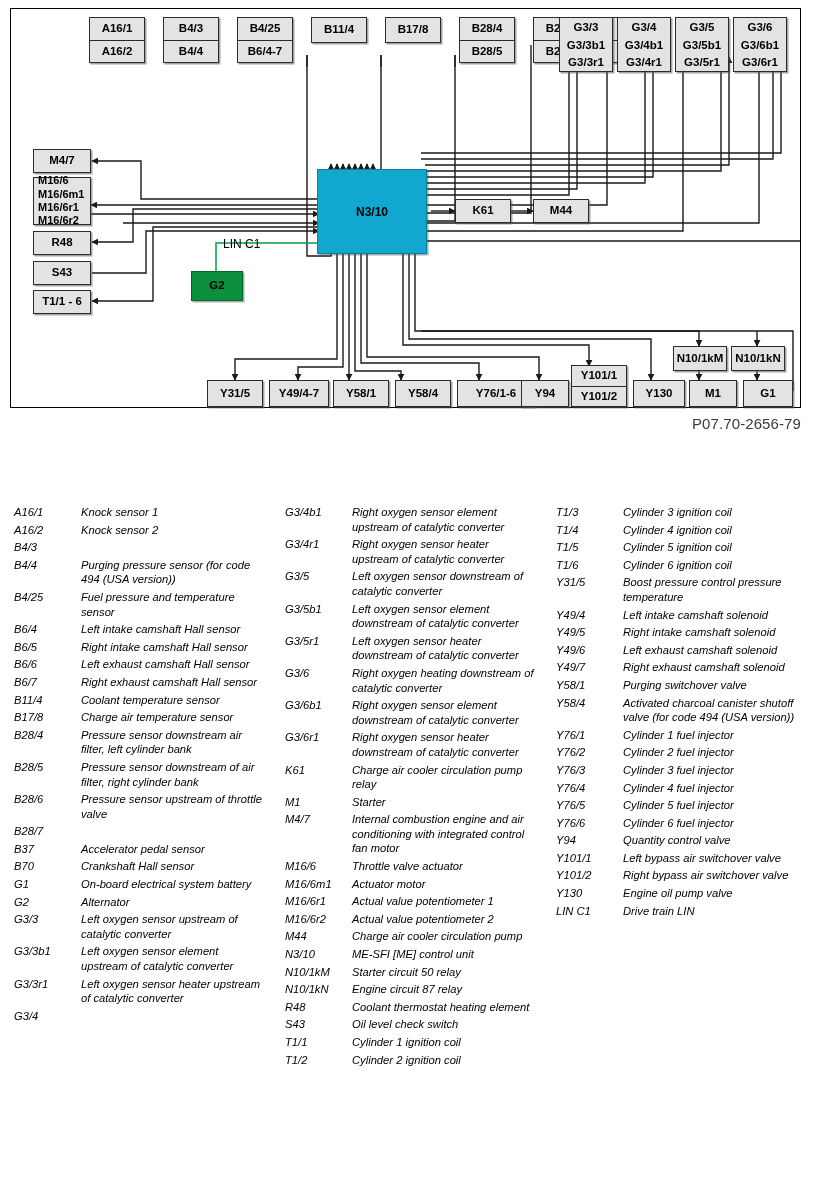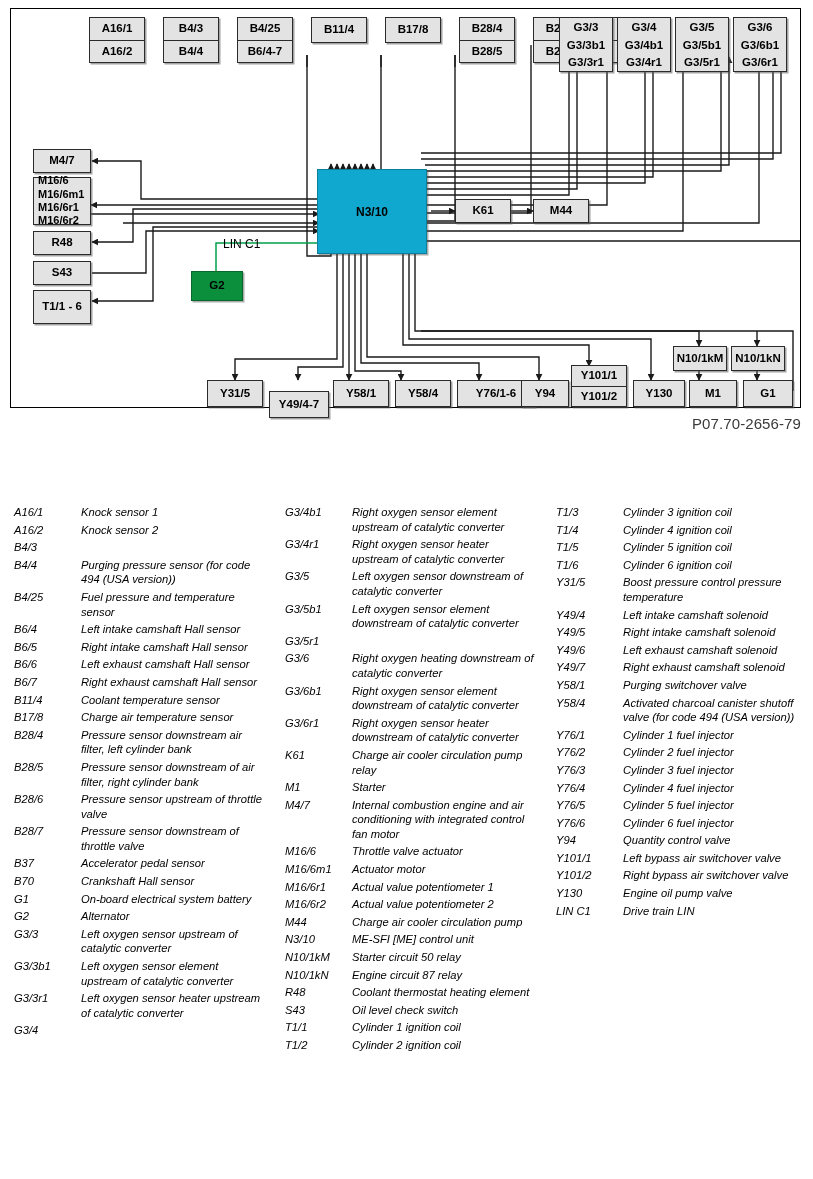--- a/index.html
+++ b/index.html
@@ -307,33 +307,33 @@
         <span class="cell">M16/6m1</span>
         <span class="cell">M16/6r1</span>
         <span class="cell">M16/6r2</span>
       </div>
       <div class="node" style="left: 22px; top: 222px; width: 58px; height: 24px;">
         <span class="cell">R48</span>
       </div>
       <div class="node" style="left: 22px; top: 252px; width: 58px; height: 24px;">
         <span class="cell">S43</span>
       </div>
-      <div class="node" style="left: 22px; top: 281px; width: 58px; height: 34px;">
+      <div class="node" style="left: 22px; top: 281px; width: 58px; height: 24px;">
         <span class="cell">T1/1 - 6</span>
       </div>
       <div class="node" style="left: 444px; top: 190px; width: 56px; height: 24px;">
         <span class="cell">K61</span>
       </div>
       <div class="node" style="left: 522px; top: 190px; width: 56px; height: 24px;">
         <span class="cell">M44</span>
       </div>
       <div class="node" style="left: 196px; top: 371px; width: 56px; height: 27px;">
         <span class="cell">Y31/5</span>
       </div>
-      <div class="node" style="left: 258px; top: 371px; width: 60px; height: 27px; margin-top: 11px;">
+      <div class="node" style="left: 258px; top: 371px; width: 60px; height: 27px;">
         <span class="cell">Y49/4-7</span>
       </div>
       <div class="node" style="left: 322px; top: 371px; width: 56px; height: 27px;">
         <span class="cell">Y58/1</span>
       </div>
       <div class="node" style="left: 384px; top: 371px; width: 56px; height: 27px;">
         <span class="cell">Y58/4</span>
       </div>
       <div class="node" style="left: 446px; top: 371px; width: 78px; height: 27px;">
         <span class="cell">Y76/1-6</span>
@@ -418,21 +418,20 @@
       <div class="legend-row">
         <div class="legend-key">B28/5</div>
         <div class="legend-desc">Pressure sensor downstream of air filter, right cylinder bank</div>
       </div>
       <div class="legend-row">
         <div class="legend-key">B28/6</div>
         <div class="legend-desc">Pressure sensor upstream of throttle valve</div>
       </div>
       <div class="legend-row">
         <div class="legend-key">B28/7</div>
-        <div class="legend-desc">Pressure sensor downstream of throttle valve</div>
       </div>
       <div class="legend-row">
         <div class="legend-key">B37</div>
         <div class="legend-desc">Accelerator pedal sensor</div>
       </div>
       <div class="legend-row">
         <div class="legend-key">B70</div>
         <div class="legend-desc">Crankshaft Hall sensor</div>
       </div>
       <div class="legend-row">
@@ -471,20 +470,21 @@
       <div class="legend-row">
         <div class="legend-key">G3/5</div>
         <div class="legend-desc">Left oxygen sensor downstream of catalytic converter</div>
       </div>
       <div class="legend-row">
         <div class="legend-key">G3/5b1</div>
         <div class="legend-desc">Left oxygen sensor element downstream of catalytic converter</div>
       </div>
       <div class="legend-row">
         <div class="legend-key">G3/5r1</div>
+        <div class="legend-desc">Left oxygen sensor heater downstream of catalytic converter</div>
       </div>
       <div class="legend-row">
         <div class="legend-key">G3/6</div>
         <div class="legend-desc">Right oxygen heating downstream of catalytic converter</div>
       </div>
       <div class="legend-row">
         <div class="legend-key">G3/6b1</div>
         <div class="legend-desc">Right oxygen sensor element downstream of catalytic converter</div>
       </div>
       <div class="legend-row">

